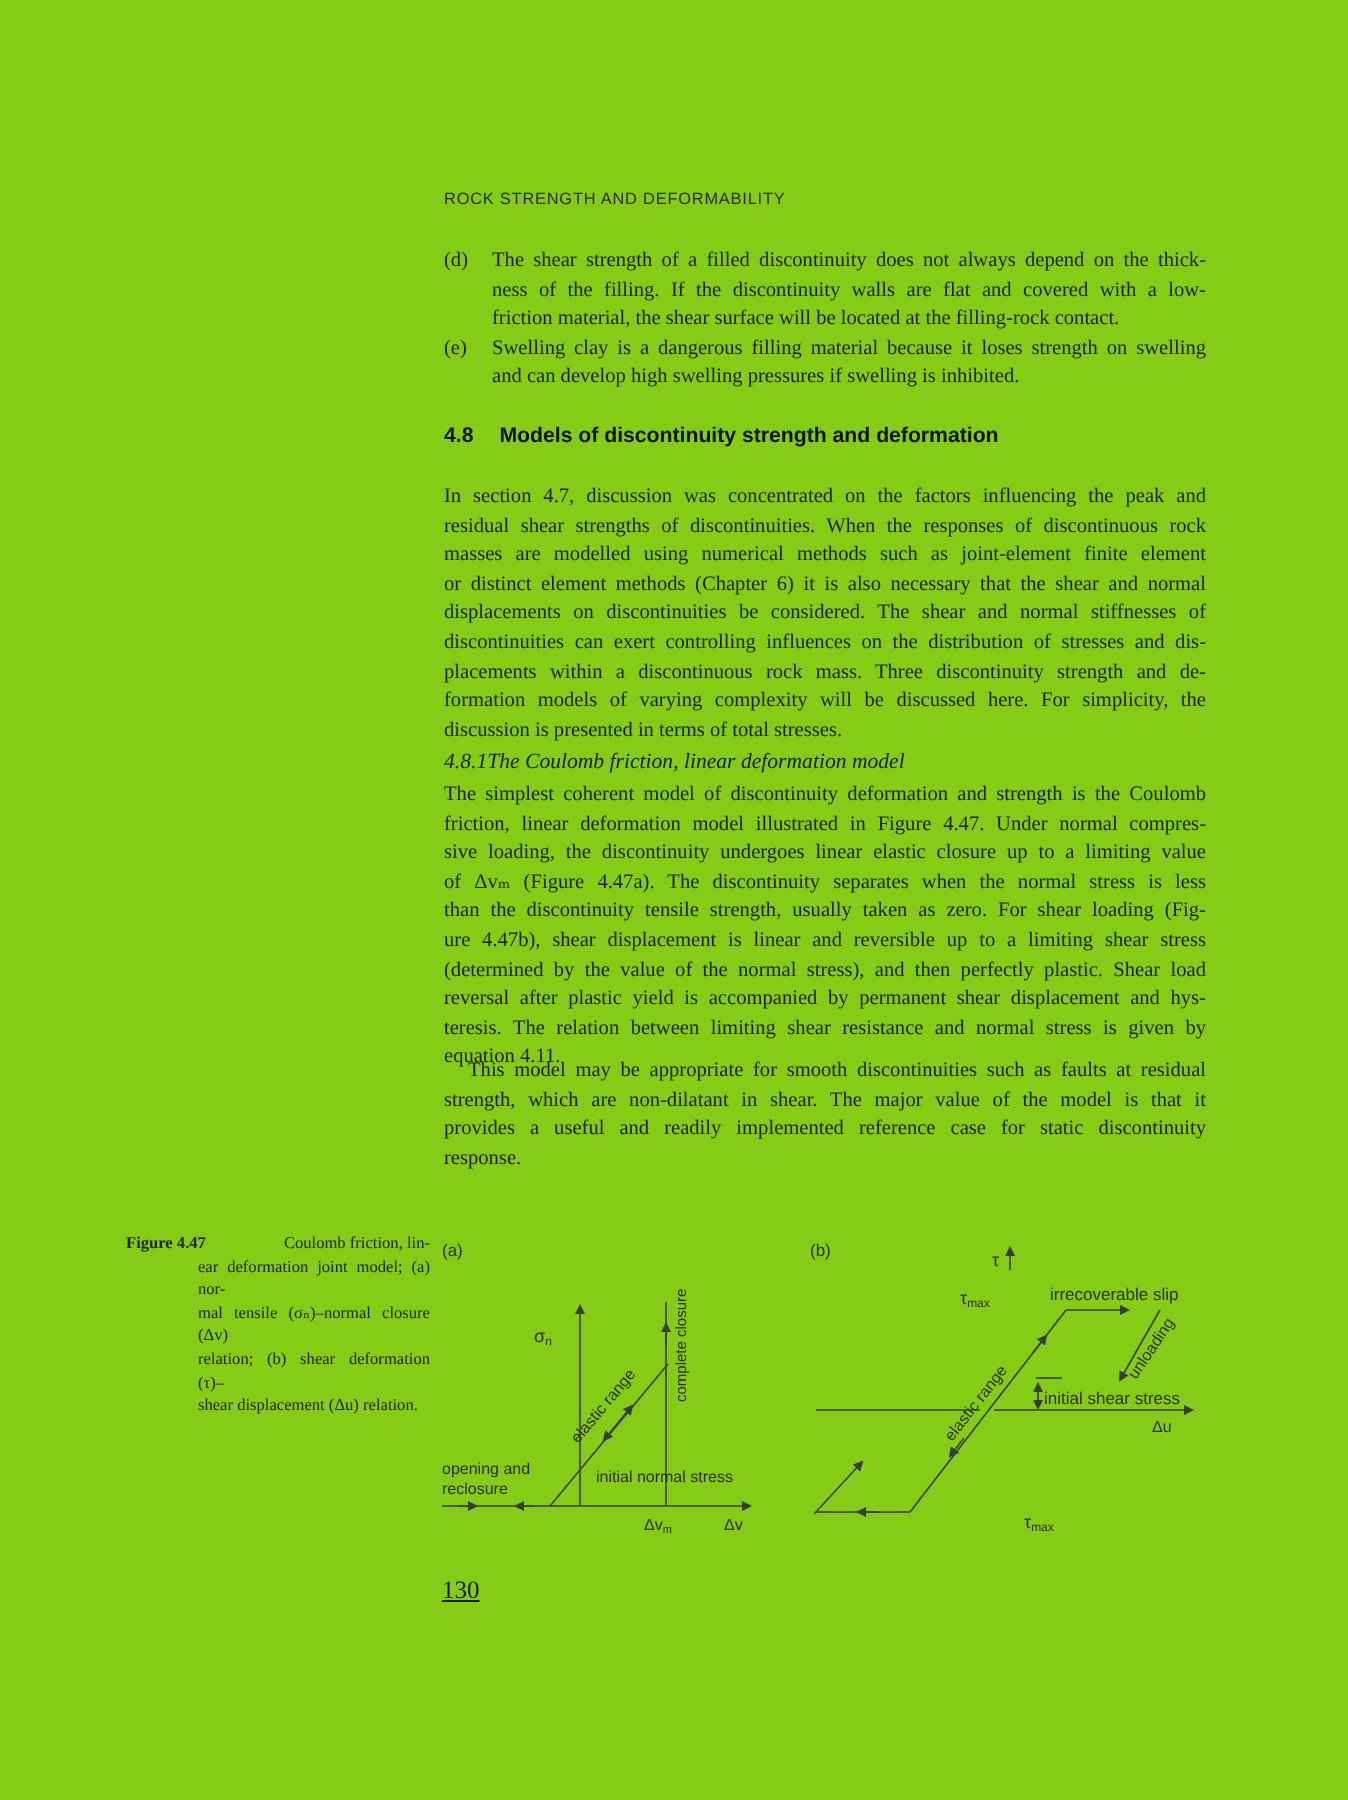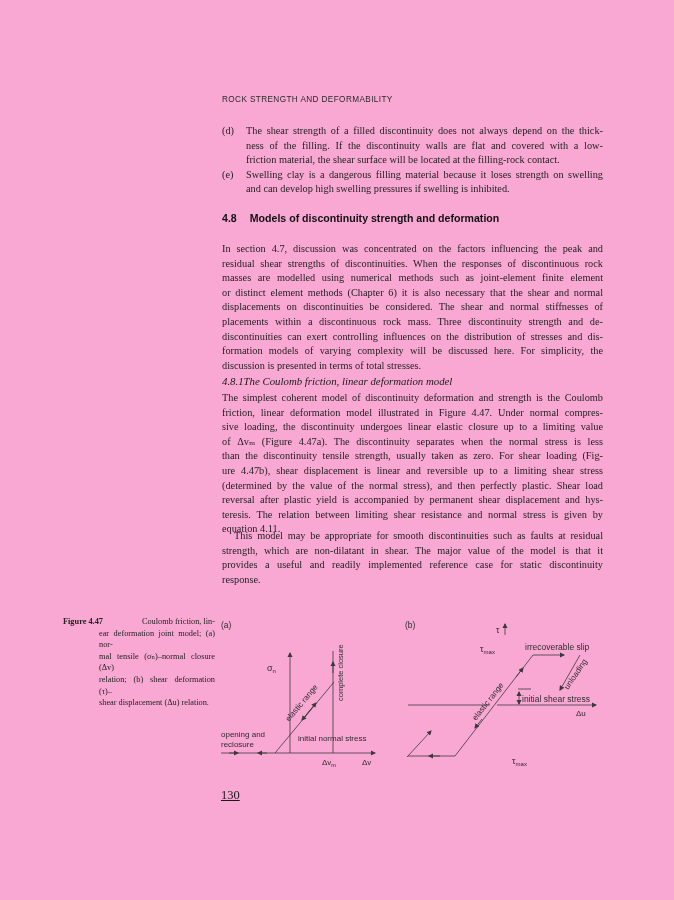--- a/index.html
+++ b/index.html
@@ -1,16 +1,16 @@
 <!DOCTYPE html>
 <html><head>
 <meta charset="utf-8">
 <style>
   html,body{margin:0;padding:0;background:#fff;}
-  .page{position:relative;width:674px;height:900px;background:#f9a8d4;overflow:hidden;
+  .page{position:relative;width:674px;height:900px;background:#84cc16;overflow:hidden;
         font-family:"Liberation Serif","DejaVu Serif",serif;color:#1e1e1e;}
   .abs{position:absolute;}
   .running-head{font-family:"Liberation Sans","DejaVu Sans",sans-serif;font-size:8.2px;
         letter-spacing:0.4px;color:#2a2a2a;}
   .bodytext{width:381px;font-size:10.3px;line-height:14.6px;}
   .bodytext .lines div{text-align:justify;text-align-last:justify;white-space:normal;}
   .bodytext .lines div:last-child{text-align-last:left;}
   .item{display:flex;}
   .item-label{width:24px;flex:0 0 24px;}
   .item-lines{flex:1;}
@@ -60,22 +60,22 @@
     <span class="num">4.8</span><span>Models of discontinuity strength and deformation</span>
   </div>
 
   <div class="abs bodytext" style="left:222px;top:242px;">
     <div class="lines">
         <div>In section 4.7, discussion was concentrated on the factors influencing the peak and</div>
         <div>residual shear strengths of discontinuities. When the responses of discontinuous rock</div>
         <div>masses are modelled using numerical methods such as joint-element finite element</div>
         <div>or distinct element methods (Chapter 6) it is also necessary that the shear and normal</div>
         <div>displacements on discontinuities be considered. The shear and normal stiffnesses of</div>
+        <div>discontinuities can exert controlling influences on the distribution of stresses and dis-</div>
         <div>placements within a discontinuous rock mass. Three discontinuity strength and de-</div>
-        <div>discontinuities can exert controlling influences on the distribution of stresses and dis-</div>
         <div>formation models of varying complexity will be discussed here. For simplicity, the</div>
         <div>discussion is presented in terms of total stresses.</div>
       </div>
   </div>
 
   <div class="abs subheading" style="left:222px;top:375px;">
     <span class="num">4.8.1</span><span>The Coulomb friction, linear deformation model</span>
   </div>
 
   <div class="abs bodytext" style="left:222px;top:391px;">

